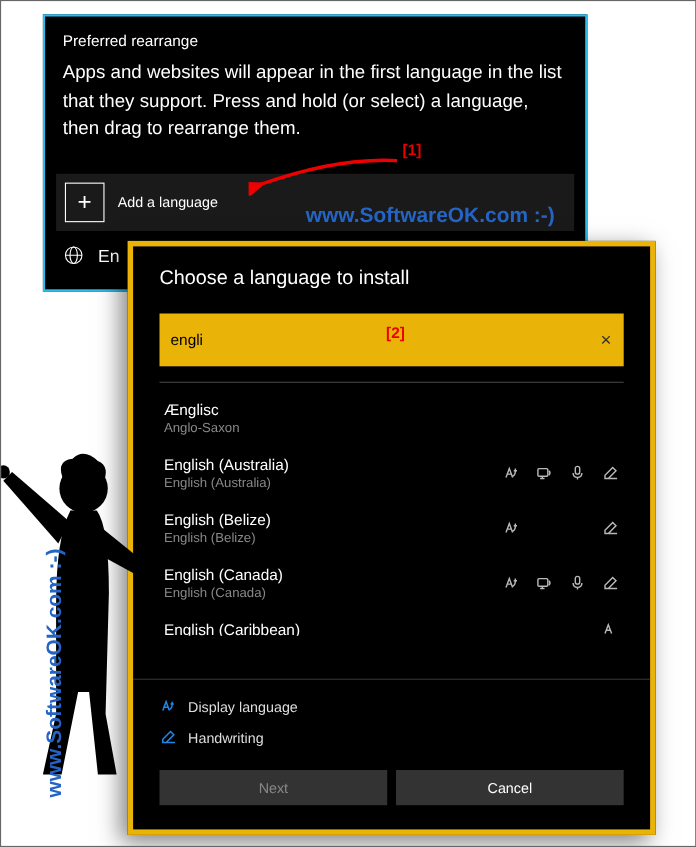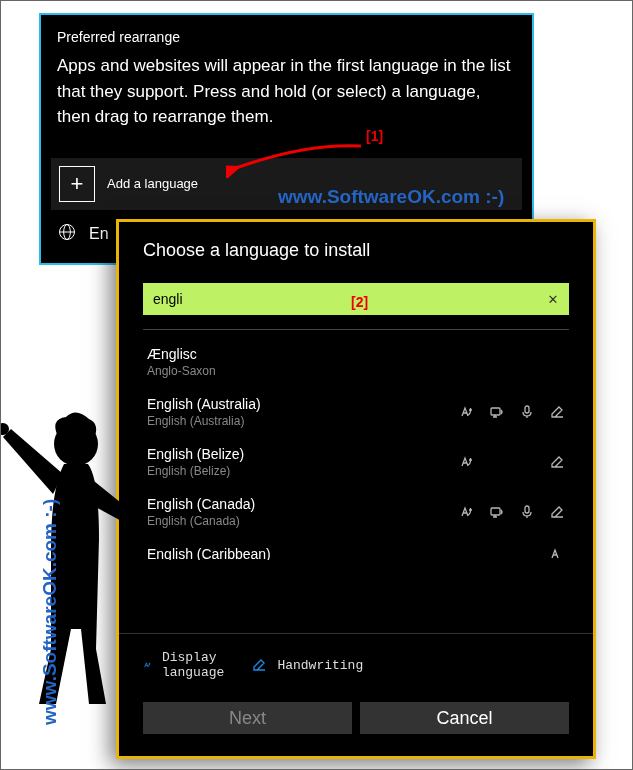--- a/index.html
+++ b/index.html
@@ -60,41 +60,41 @@
     }
     .globe-icon { font-size: 18px; }
 
     .dialog {
       position: absolute;
       top: 218px;
       left: 115px;
       width: 480px;
       height: 540px;
       background: #000;
-      border: 3px solid #eab308;
+      border: 5px solid #eab308;
       color: #fff;
       display: flex;
       flex-direction: column;
       box-shadow: -6px 6px 20px rgba(0,0,0,0.5);
     }
     .dialog-header {
       padding: 18px 24px 10px;
     }
     .dialog-title {
       font-size: 18px;
       font-weight: 400;
     }
     .search-wrap {
       padding: 12px 24px 14px;
     }
     .search-box {
       display: flex;
       align-items: center;
-      background: #bef264;
-      height: 32px;
+      background: #eab308;
+      height: 48px;
     }
     .search-input {
       flex: 1;
       border: none;
       outline: none;
       padding: 0 10px;
       font-size: 14px;
       color: #000;
       background: transparent;
     }
@@ -140,44 +140,43 @@
       height: 16px;
       display: inline-flex;
       align-items: center;
       justify-content: center;
     }
     .feat-icon svg { stroke: #b8b8b8; fill: none; stroke-width: 1.3; }
     .legend {
       border-top: 1px solid #333;
       padding: 16px 24px 12px;
       display: grid;
-      grid-template-columns: 1fr 1fr 1fr 1fr;
+      grid-template-columns: 1fr;
       gap: 12px 20px;
-      font-family: Liberation Mono, monospace;
     }
     .legend-item {
       display: flex;
       align-items: center;
       gap: 10px;
       font-size: 13px;
       color: #ddd;
     }
     .legend-item svg { stroke: #1e88e5; fill: none; stroke-width: 1.4; }
     .dialog-buttons {
       display: flex;
       gap: 8px;
       padding: 10px 24px 22px;
     }
     .btn {
       flex: 1;
       height: 32px;
       background: #333;
       border: none;
       color: #fff;
-      font-size: 18px;
+      font-size: 13px;
       cursor: pointer;
     }
     .btn.disabled {
       color: #888;
       cursor: default;
     }
 
     
     .anno {
       position: absolute;

